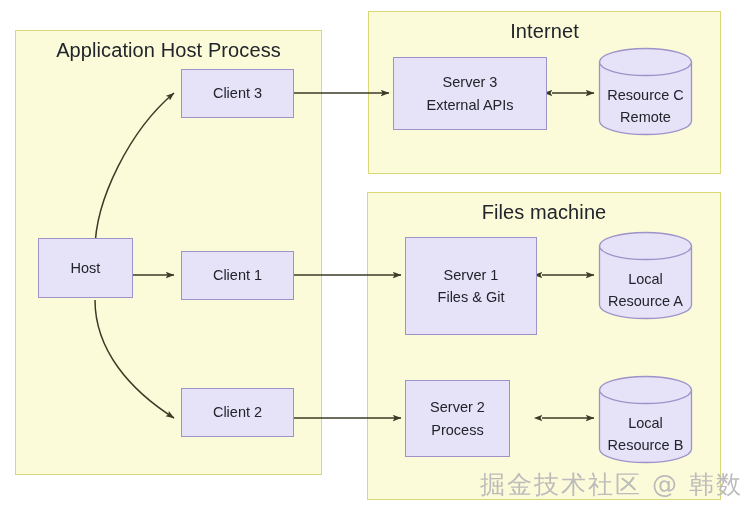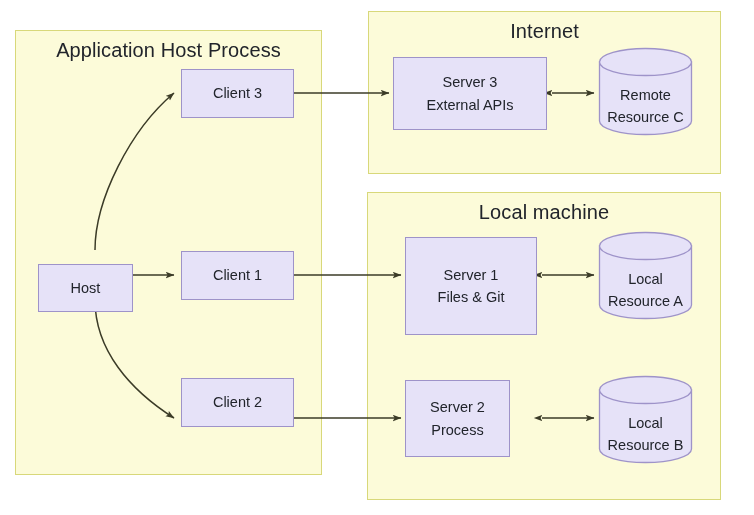--- a/index.html
+++ b/index.html
@@ -83,31 +83,31 @@
 
   <div class="group-box" style="left:15px; top:30px; width:307px; height:445px;">
     <div class="group-title" style="top:8px;">Application Host Process</div>
   </div>
 
   <div class="group-box" style="left:368px; top:11px; width:353px; height:163px;">
     <div class="group-title" style="top:8px;">Internet</div>
   </div>
 
   <div class="group-box" style="left:367px; top:192px; width:354px; height:308px;">
-    <div class="group-title" style="top:8px;">Local machine</div>
+    <div class="group-title" style="top:8px;">Files machine</div>
   </div>
 
   <div class="cylinder" style="left:598px; top:47px; width:95px; height:89px;">
     <svg width="95" height="89" viewBox="0 0 95 89">
       <path d="M1.5,15 L1.5,74 A46,13.5 0 0 0 93.5,74 L93.5,15 Z" fill="#e6e2f8" stroke="#9e93c9" stroke-width="1.3"></path>
       <ellipse cx="47.5" cy="15" rx="46" ry="13.5" fill="#e6e2f8" stroke="#9e93c9" stroke-width="1.3"></ellipse>
     </svg>
     <div class="cyl-label" style="top:37px;">
+      <span class="node-line">Resource C</span>
       <span class="node-line">Remote</span>
-      <span class="node-line">Resource C</span>
     </div>
   </div>
 
   <div class="cylinder" style="left:598px; top:231px; width:95px; height:89px;">
     <svg width="95" height="89" viewBox="0 0 95 89">
       <path d="M1.5,15 L1.5,74 A46,13.5 0 0 0 93.5,74 L93.5,15 Z" fill="#e6e2f8" stroke="#9e93c9" stroke-width="1.3"></path>
       <ellipse cx="47.5" cy="15" rx="46" ry="13.5" fill="#e6e2f8" stroke="#9e93c9" stroke-width="1.3"></ellipse>
     </svg>
     <div class="cyl-label" style="top:37px;">
       <span class="node-line">Local</span>
@@ -148,45 +148,46 @@
 
     <path d="M294,418 L401,418" fill="none" stroke="#3b3b27" stroke-width="1.5" marker-end="url(#arrowEnd)"></path>
 
     <path d="M552,93 L594,93" fill="none" stroke="#3b3b27" stroke-width="1.5" marker-start="url(#arrowStart)" marker-end="url(#arrowEnd)"></path>
 
     <path d="M542,275 L594,275" fill="none" stroke="#3b3b27" stroke-width="1.5" marker-start="url(#arrowStart)" marker-end="url(#arrowEnd)"></path>
 
     <path d="M542,418 L594,418" fill="none" stroke="#3b3b27" stroke-width="1.5" marker-start="url(#arrowStart)" marker-end="url(#arrowEnd)"></path>
   </svg>
 
-  <div class="node-box" style="left:38px; top:264px; width:95px; height:48px;">
+  <div class="node-box" style="left:38px; top:238px; width:95px; height:60px;">
     <span class="node-line">Host</span>
   </div>
 
   <div class="node-box" style="left:181px; top:69px; width:113px; height:49px;">
     <span class="node-line">Client 3</span>
   </div>
 
   <div class="node-box" style="left:181px; top:251px; width:113px; height:49px;text-align:right;">
     <span class="node-line">Client 1</span>
   </div>
 
-  <div class="node-box" style="left:181px; top:378px; width:113px; height:49px;">
+  <div class="node-box" style="left:181px; top:388px; width:113px; height:49px;">
     <span class="node-line">Client 2</span>
   </div>
 
   <div class="node-box" style="left:393px; top:57px; width:154px; height:73px;">
     <span class="node-line">Server 3</span>
     <span class="node-line">External APIs</span>
   </div>
 
   <div class="node-box" style="left:405px; top:237px; width:132px; height:98px;">
     <span class="node-line">Server 1</span>
     <span class="node-line">Files &amp; Git</span>
   </div>
 
   <div class="node-box" style="left:405px; top:380px; width:105px; height:77px;">
     <span class="node-line">Server 2</span>
     <span class="node-line">Process</span>
   </div>
 
+  <div class="watermark" style="left:480px; top:468px;">掘金技术社区 @ 韩数</div>
 
 </div>
 
 </body></html>

